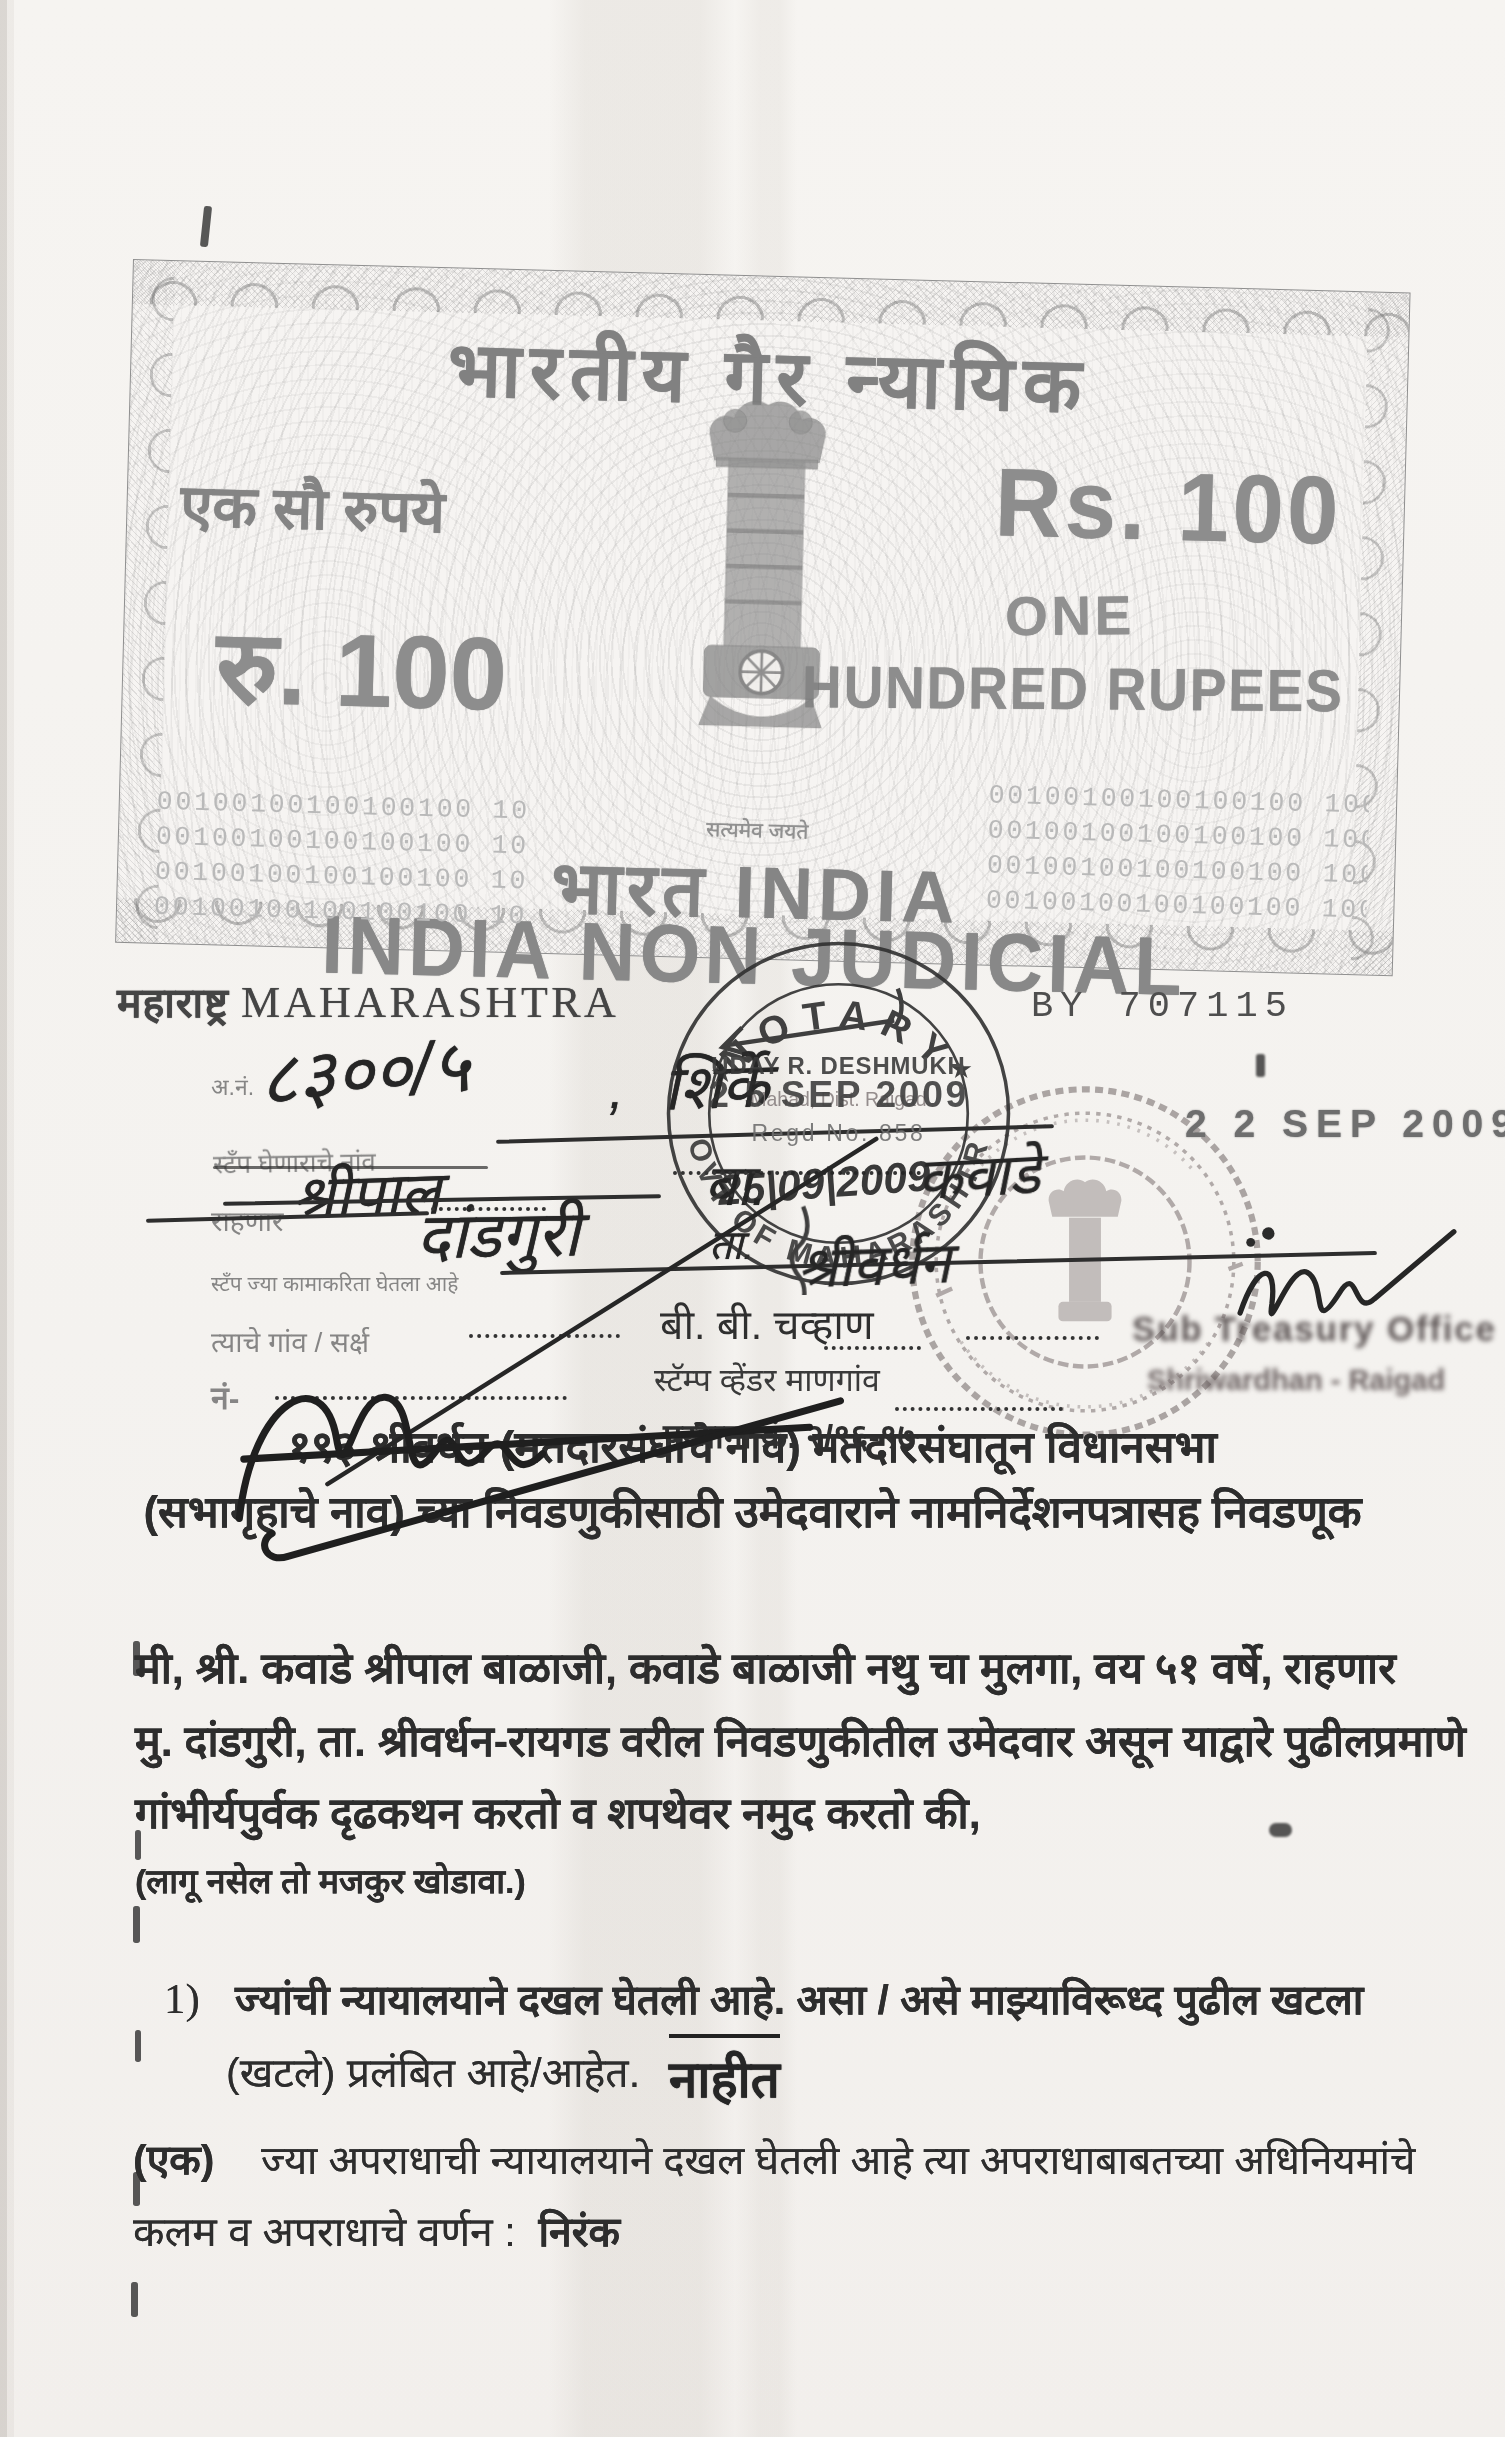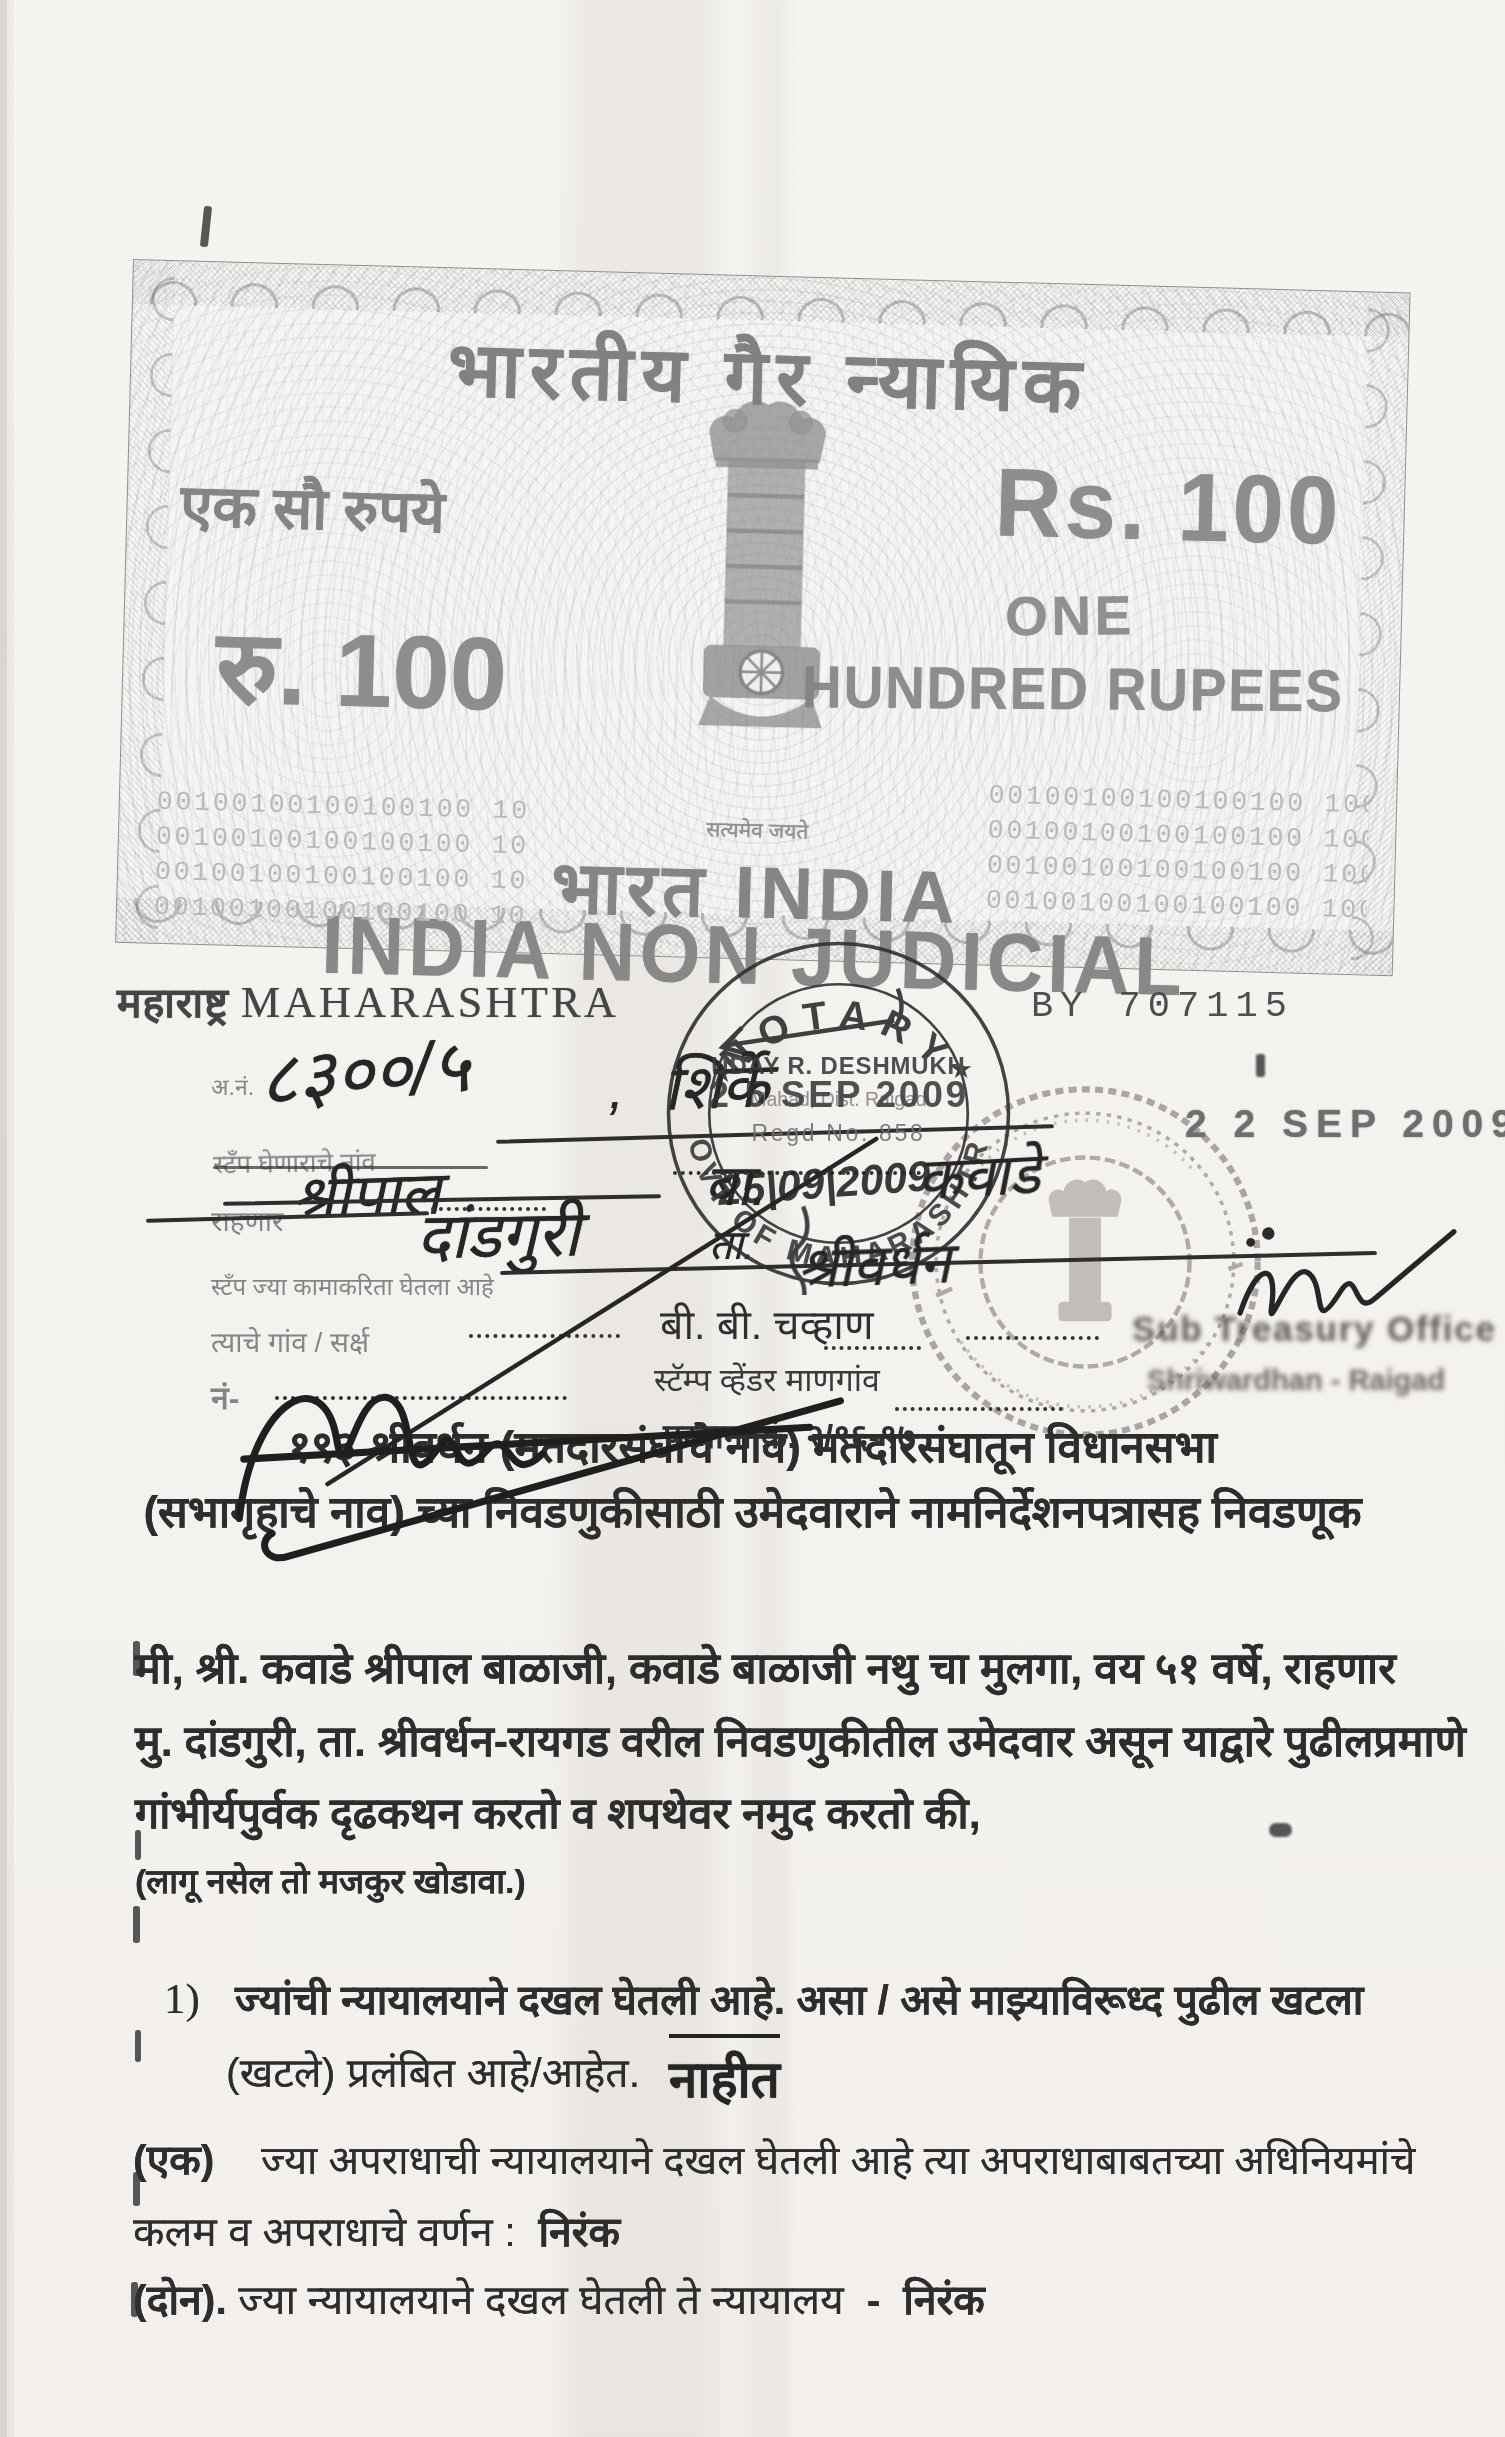--- a/index.html
+++ b/index.html
@@ -146,21 +146,21 @@
   <div class="dots" style="left:673px;top:1171px;width:248px;"></div>
 
   <div class="faint" style="left:211px;top:1201px;font-size:28px;">राहणार</div>
   <div class="rule" style="left:146px;top:1215px;width:283px;height:3.5px;transform:rotate(-1.5deg);"></div>
   <div class="hand" style="left:416px;top:1189px;font-size:64px;transform:rotate(-1deg);">दांडगुरी</div>
   <div class="hand" style="left:709px;top:1215px;font-size:41px;">ता.</div>
   <div class="hand" style="left:797px;top:1224px;font-size:57px;transform:rotate(-2deg);z-index:5;">श्रीवर्धन</div>
   <div class="rule" style="left:500px;top:1261px;width:877px;transform:rotate(-1.3deg);"></div>
   <div class="dots" style="left:431px;top:1207px;width:115px;"></div>
 
-  <div class="faint" style="left:211px;top:1269px;font-size:24px;">स्टँप ज्या कामाकरिता घेतला आहे</div>
+  <div class="faint" style="left:211px;top:1269px;font-size:21px;">स्टँप ज्या कामाकरिता घेतला आहे</div>
   <div class="faint" style="left:211px;top:1322px;font-size:28px;">त्याचे गांव / सर्क्ष</div>
   <div class="dots" style="left:469px;top:1334px;width:151px;"></div>
   <div class="dots" style="left:824px;top:1346px;width:97px;"></div>
   <div class="dots" style="left:966px;top:1336px;width:133px;"></div>
   <div class="faint" style="left:211px;top:1375px;font-size:32px;font-weight:bold;">नं-</div>
   <div class="dots" style="left:275px;top:1396px;width:292px;"></div>
   <div class="dots" style="left:895px;top:1407px;width:168px;"></div>
 
   <svg class="abs" style="left:899px;top:1076px;z-index:2;opacity:.55;filter:blur(0.6px);" width="372" height="372" viewBox="0 0 420 420">
     <circle cx="210" cy="210" r="195" fill="none" stroke="#6f6565" stroke-width="7" stroke-dasharray="9 6"></circle>
@@ -242,21 +242,20 @@
 
   <div class="typed" style="left:164px;top:1974px;font-size:43px;font-weight:normal;font-family:'Liberation Serif',serif;">1)</div>
   <div class="typed" style="left:235px;top:1970px;font-size:41px;font-weight:bold;">ज्यांची न्यायालयाने दखल घेतली आहे. असा / असे माझ्याविरूध्द पुढील खटला</div>
   <div class="typed" style="left:226px;top:2043px;font-size:41px;font-weight:normal;">(खटले) प्रलंबित आहे/आहेत.</div>
   <div class="hand" style="left:669px;top:2034px;font-size:51px;font-weight:bold;font-style:normal;border-top:4.4px solid #222;padding-top:4px;">नाहीत</div>
 
   <div class="typed" style="left:133px;top:2130px;font-size:41px;">(एक)</div>
   <div class="typed" style="left:261px;top:2131px;font-size:40px;font-weight:normal;text-align:right;">ज्या अपराधाची न्यायालयाने दखल घेतली आहे त्या अपराधाबाबतच्या अधिनियमांचे</div>
   <div class="typed" style="left:133px;top:2202px;font-size:41px;font-weight:normal;"><span>कलम व अपराधाचे वर्णन :</span>&nbsp;&nbsp;<b>निरंक</b></div>
 
-  <div class="typed" style="left:133px;top:2270px;font-size:41px;"><span>(दोन).</span>&nbsp;<span style="font-weight:normal;">ज्या न्यायालयाने दखल घेतली ते न्यायालय</span>&nbsp;&nbsp;<span>-</span>&nbsp;&nbsp;<b>निरंक</b></div>
 
   <div class="smudge" style="left:202px;top:206px;width:8px;height:41px;transform:rotate(6deg);"></div>
   <div class="smudge" style="left:133px;top:1641px;width:7px;height:35px;"></div>
   <div class="smudge" style="left:135px;top:1830px;width:6.2px;height:30px;"></div>
   <div class="smudge" style="left:133px;top:1906px;width:7px;height:37px;"></div>
   <div class="smudge" style="left:135px;top:2030px;width:6.2px;height:32px;"></div>
   <div class="smudge" style="left:133px;top:2172px;width:7px;height:34px;"></div>
   <div class="smudge" style="left:131px;top:2282px;width:7px;height:35px;"></div>
   <div class="smudge" style="left:1269px;top:1823px;width:23px;height:14px;border-radius:7px;filter:blur(0.9px);"></div>
   <div class="smudge" style="left:1256px;top:1054px;width:8.9px;height:23px;filter:blur(0.9px);"></div>

